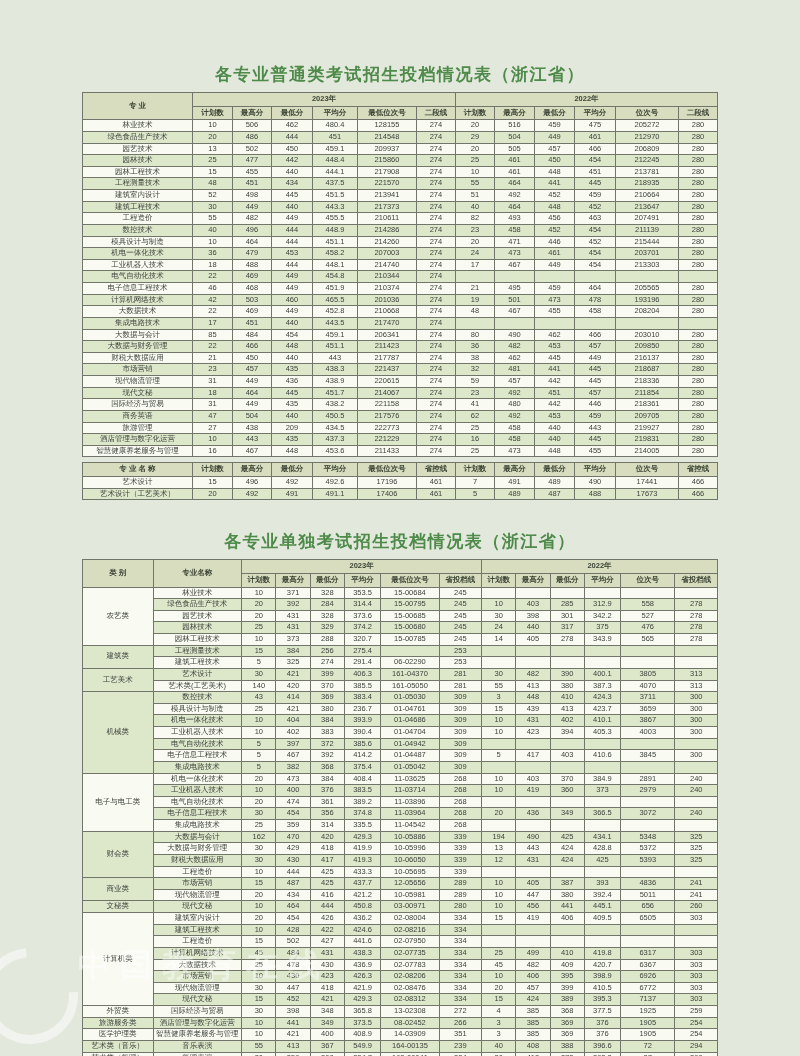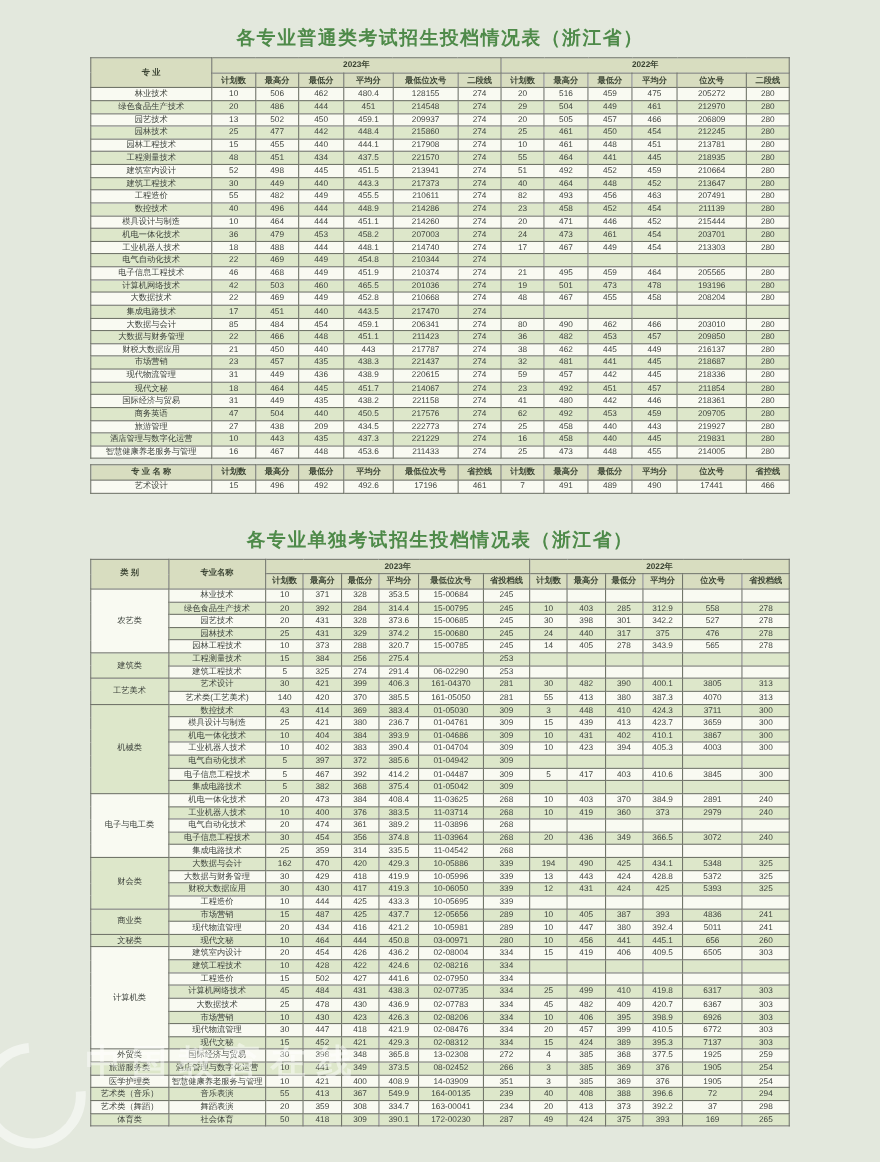--- a/index.html
+++ b/index.html
@@ -10,28 +10,28 @@
     position:relative;overflow:hidden;
     color:#3d423c;
   }
   .page-title{
     text-align:center;
     color:#4e8a49;
     font-weight:bold;
     font-size:17px;
     letter-spacing:1.5px;
   }
-  #title1{padding-top:23px;margin-bottom:6px;}
+  #title1{padding-top:63px;margin-bottom:6px;}
   #title2{margin-top:30px;margin-bottom:6px;}
   table{
     border-collapse:collapse;
     table-layout:fixed;
     width:636px;
     margin:0 auto;
-    background:#ffffff;
+    background:#0ea5e9;
     padding-left:32px;
   }
   th,td{
     border:1px solid #72766a;
     font-size:7.5px;
     text-align:center;
     vertical-align:middle;
     padding:1px 0;
     line-height:1.15;
     overflow:hidden;
@@ -596,20 +596,35 @@
         <td>492.6</td>
         <td>17196</td>
         <td>461</td>
         <td>7</td>
         <td>491</td>
         <td>489</td>
         <td>490</td>
         <td>17441</td>
         <td>466</td>
       </tr>
+      <tr class="stripe-odd">
+        <td>艺术设计（工艺美术）</td>
+        <td>20</td>
+        <td>492</td>
+        <td>491</td>
+        <td>491.1</td>
+        <td>17406</td>
+        <td>461</td>
+        <td>5</td>
+        <td>489</td>
+        <td>487</td>
+        <td>488</td>
+        <td>17673</td>
+        <td>466</td>
+      </tr>
     </tbody>
   </table>
 
 <div id="title2" class="page-title">各专业单独考试招生投档情况表（浙江省）</div>
 
 <table id="separate-table">
     <colgroup>
       <col style="width: 70px;">
       <col style="width: 88px;">
       <col style="width: 34px;">

